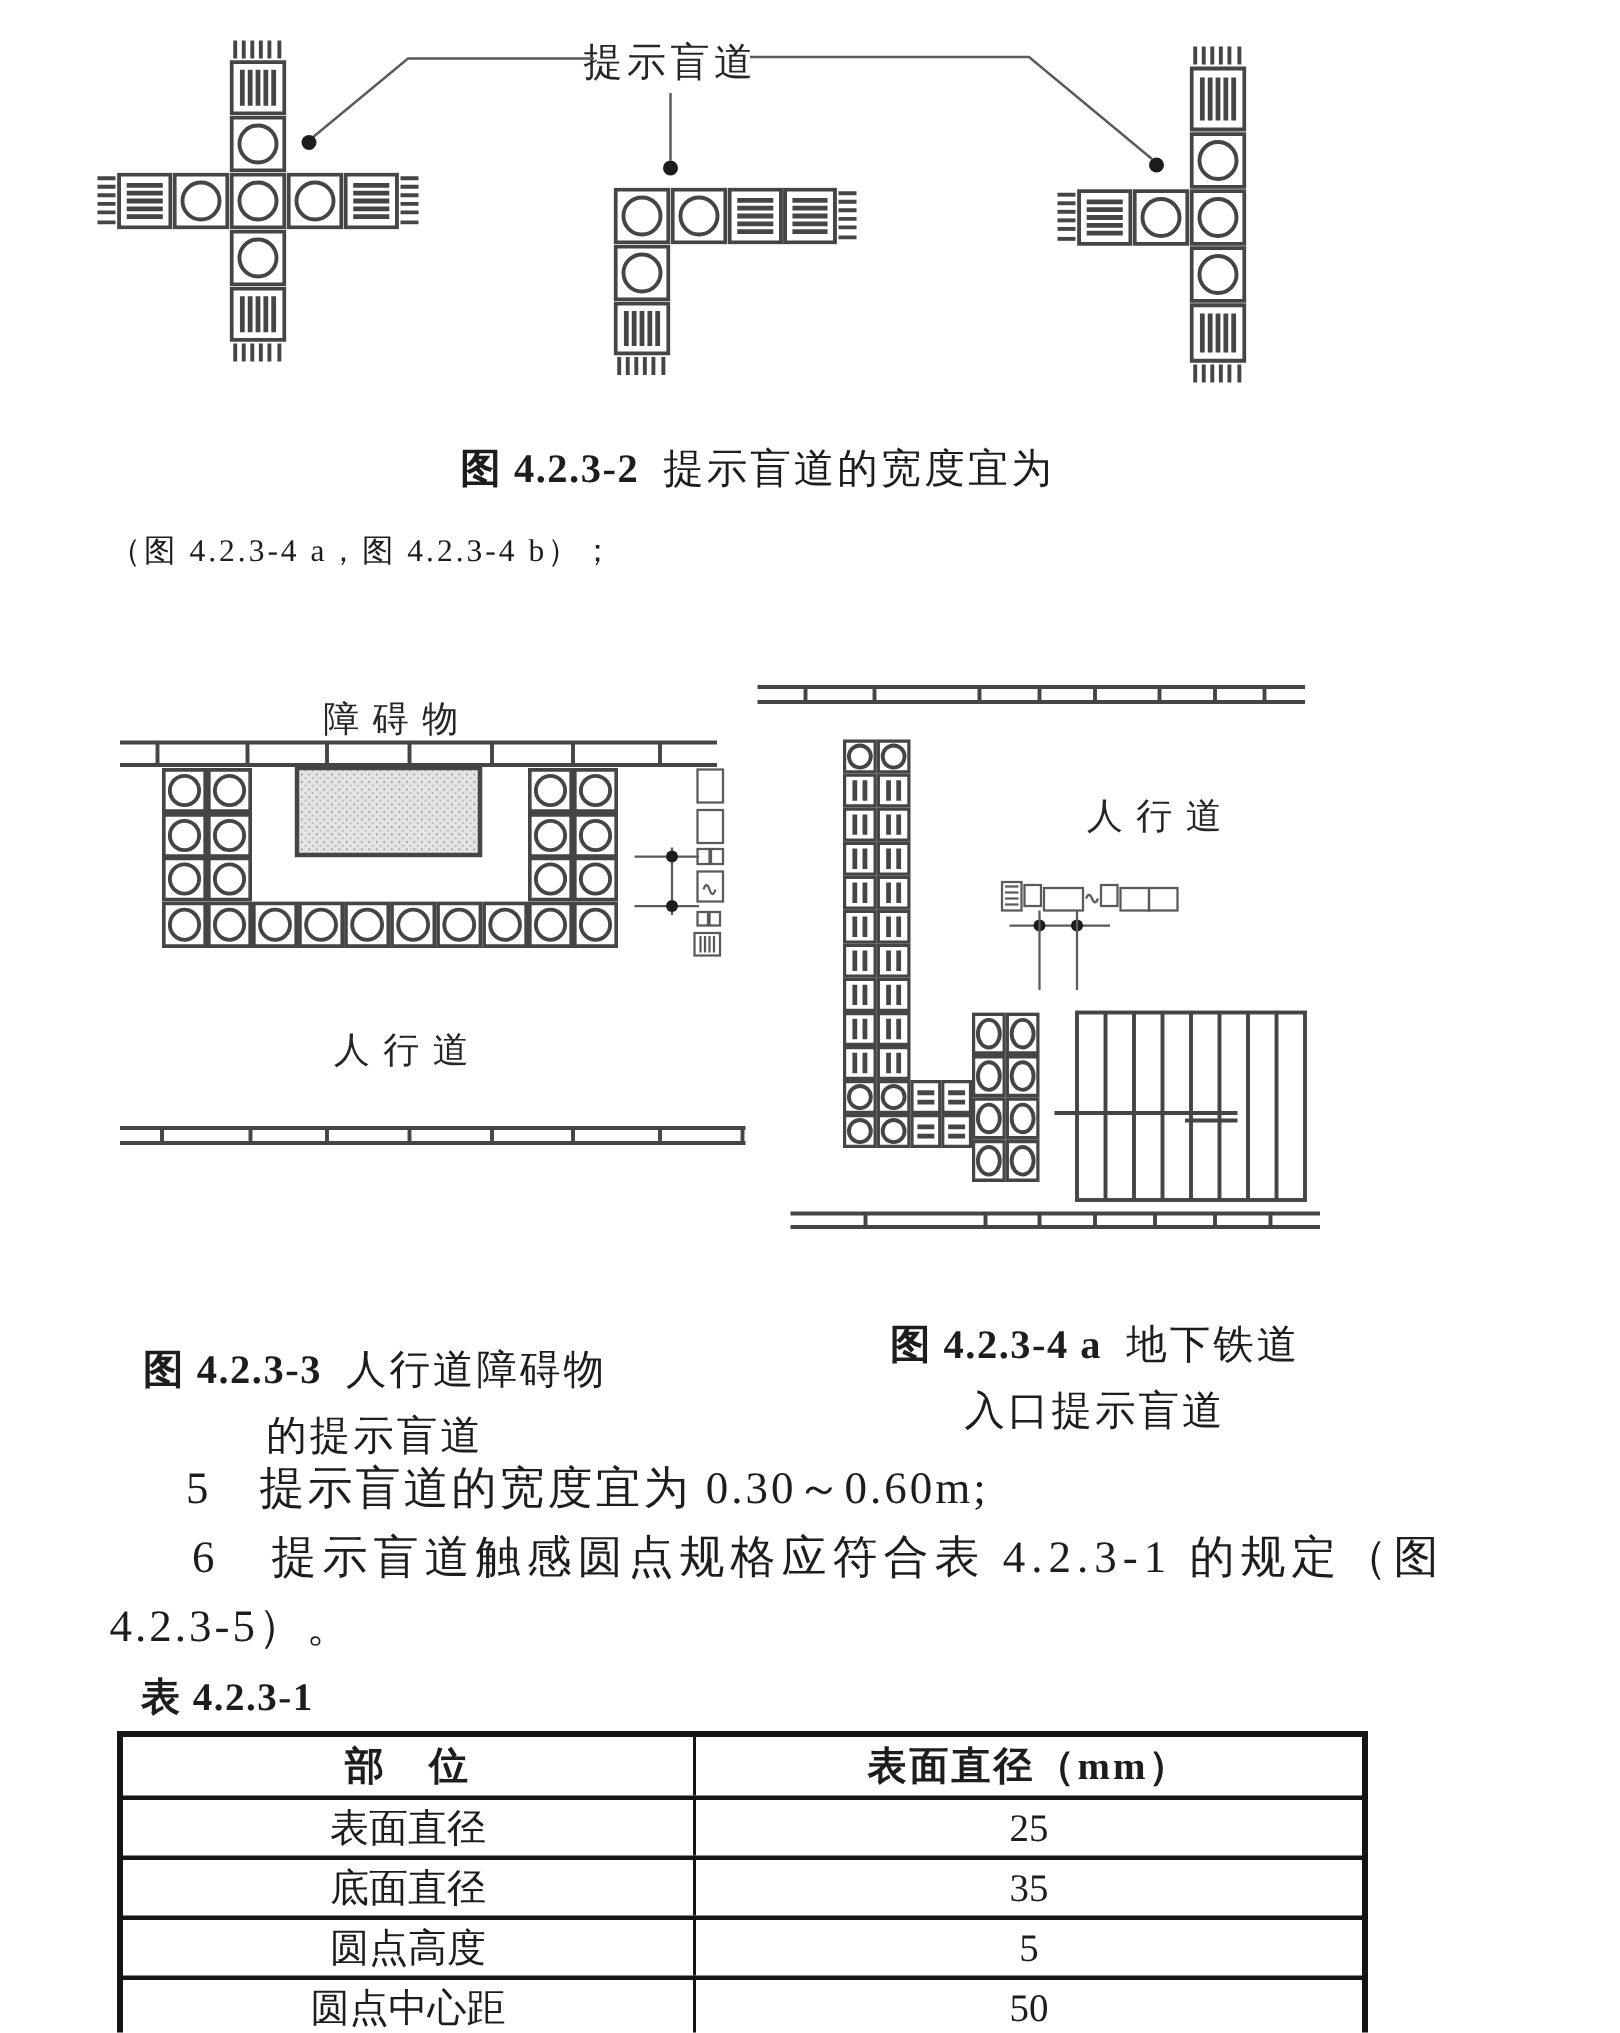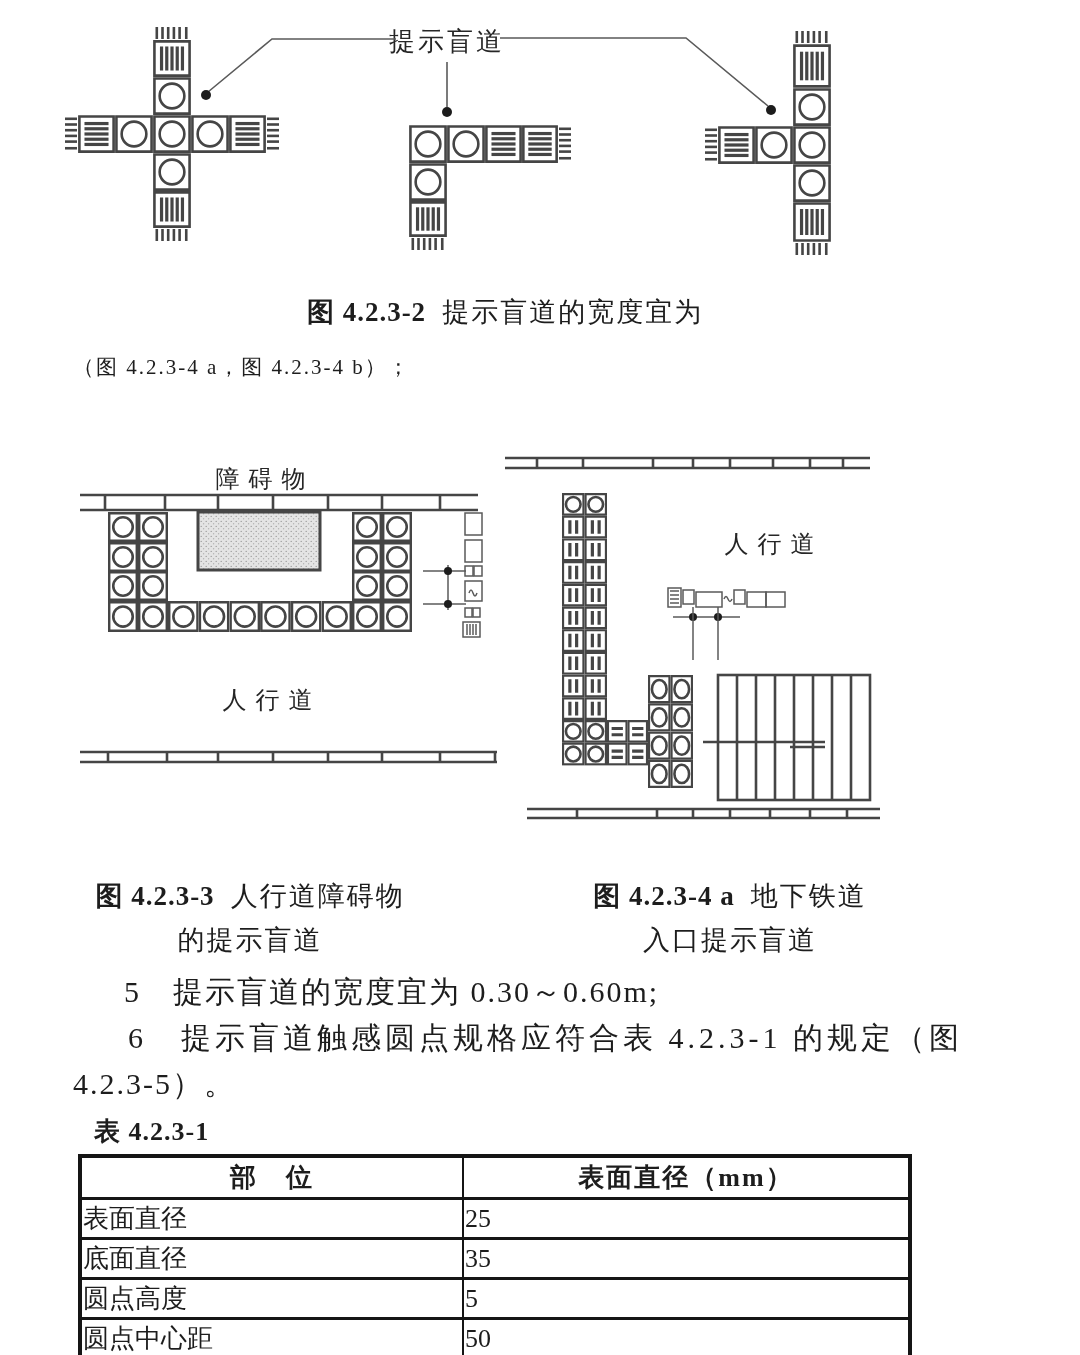--- a/index.html
+++ b/index.html
@@ -14,31 +14,31 @@
   .tl{fill:none;stroke:#454545;stroke-width:2.6;vector-effect:non-scaling-stroke;}
   .tlb{fill:none;stroke:#454545;stroke-width:3.2;vector-effect:non-scaling-stroke;}
   text{font-family:"Liberation Serif","DejaVu Serif",serif;fill:#262626;}
   .figlabel{font-size:26px;letter-spacing:3px;}
   .svglabel{font-size:24px;letter-spacing:9px;}
   
   .cap2{top:294px;left:0;width:1010px;text-align:center;font-size:27px;letter-spacing:2px;}
   .capnum{font-weight:700;margin-right:16px;letter-spacing:1px;}
   .refline{top:353px;left:73px;font-size:21px;letter-spacing:2px;}
   .capcol{top:874px;width:380px;text-align:center;font-size:27px;line-height:44px;letter-spacing:2px;}
-  .capL{left:60px;}
+  .capL{left:60px;margin-top:17px;}
   .capR{left:540px;}
   .clause5{top:972px;left:124px;font-size:30px;letter-spacing:2px;}
   .clause6a{top:1018px;left:128px;font-size:30px;letter-spacing:4px;}
   .clause6b{top:1064px;left:73px;font-size:30px;letter-spacing:2px;}
   .tbltitle{top:1114px;left:94px;font-size:26px;font-weight:700;letter-spacing:1px;}
   
   .spec{left:78px;top:1154px;width:834px;border-collapse:collapse;
         border:4px solid #151515;font-size:26px;table-layout:fixed;}
   .spec th{font-weight:700;height:37px;border-bottom:3px solid #151515;letter-spacing:2px;}
-  .spec td{height:31px;border-bottom:3px solid #151515;}
+  .spec td{height:31px;border-bottom:3px solid #151515;text-align:center;}
   .spec tr:last-child td{border-bottom:none;}
   .spec th:first-child,.spec td:first-child{width:378px;border-right:2px solid #151515;}
 </style>
 </head>
 <body>
 
 <svg class="abs" style="left:0;top:0" width="1080" height="290" viewBox="0 0 1080 290">
   <defs>
     <symbol id="tDot" viewBox="0 0 40 40" preserveAspectRatio="none">
       <rect x="1.5" y="1.5" width="37" height="37" class="tl"></rect>

